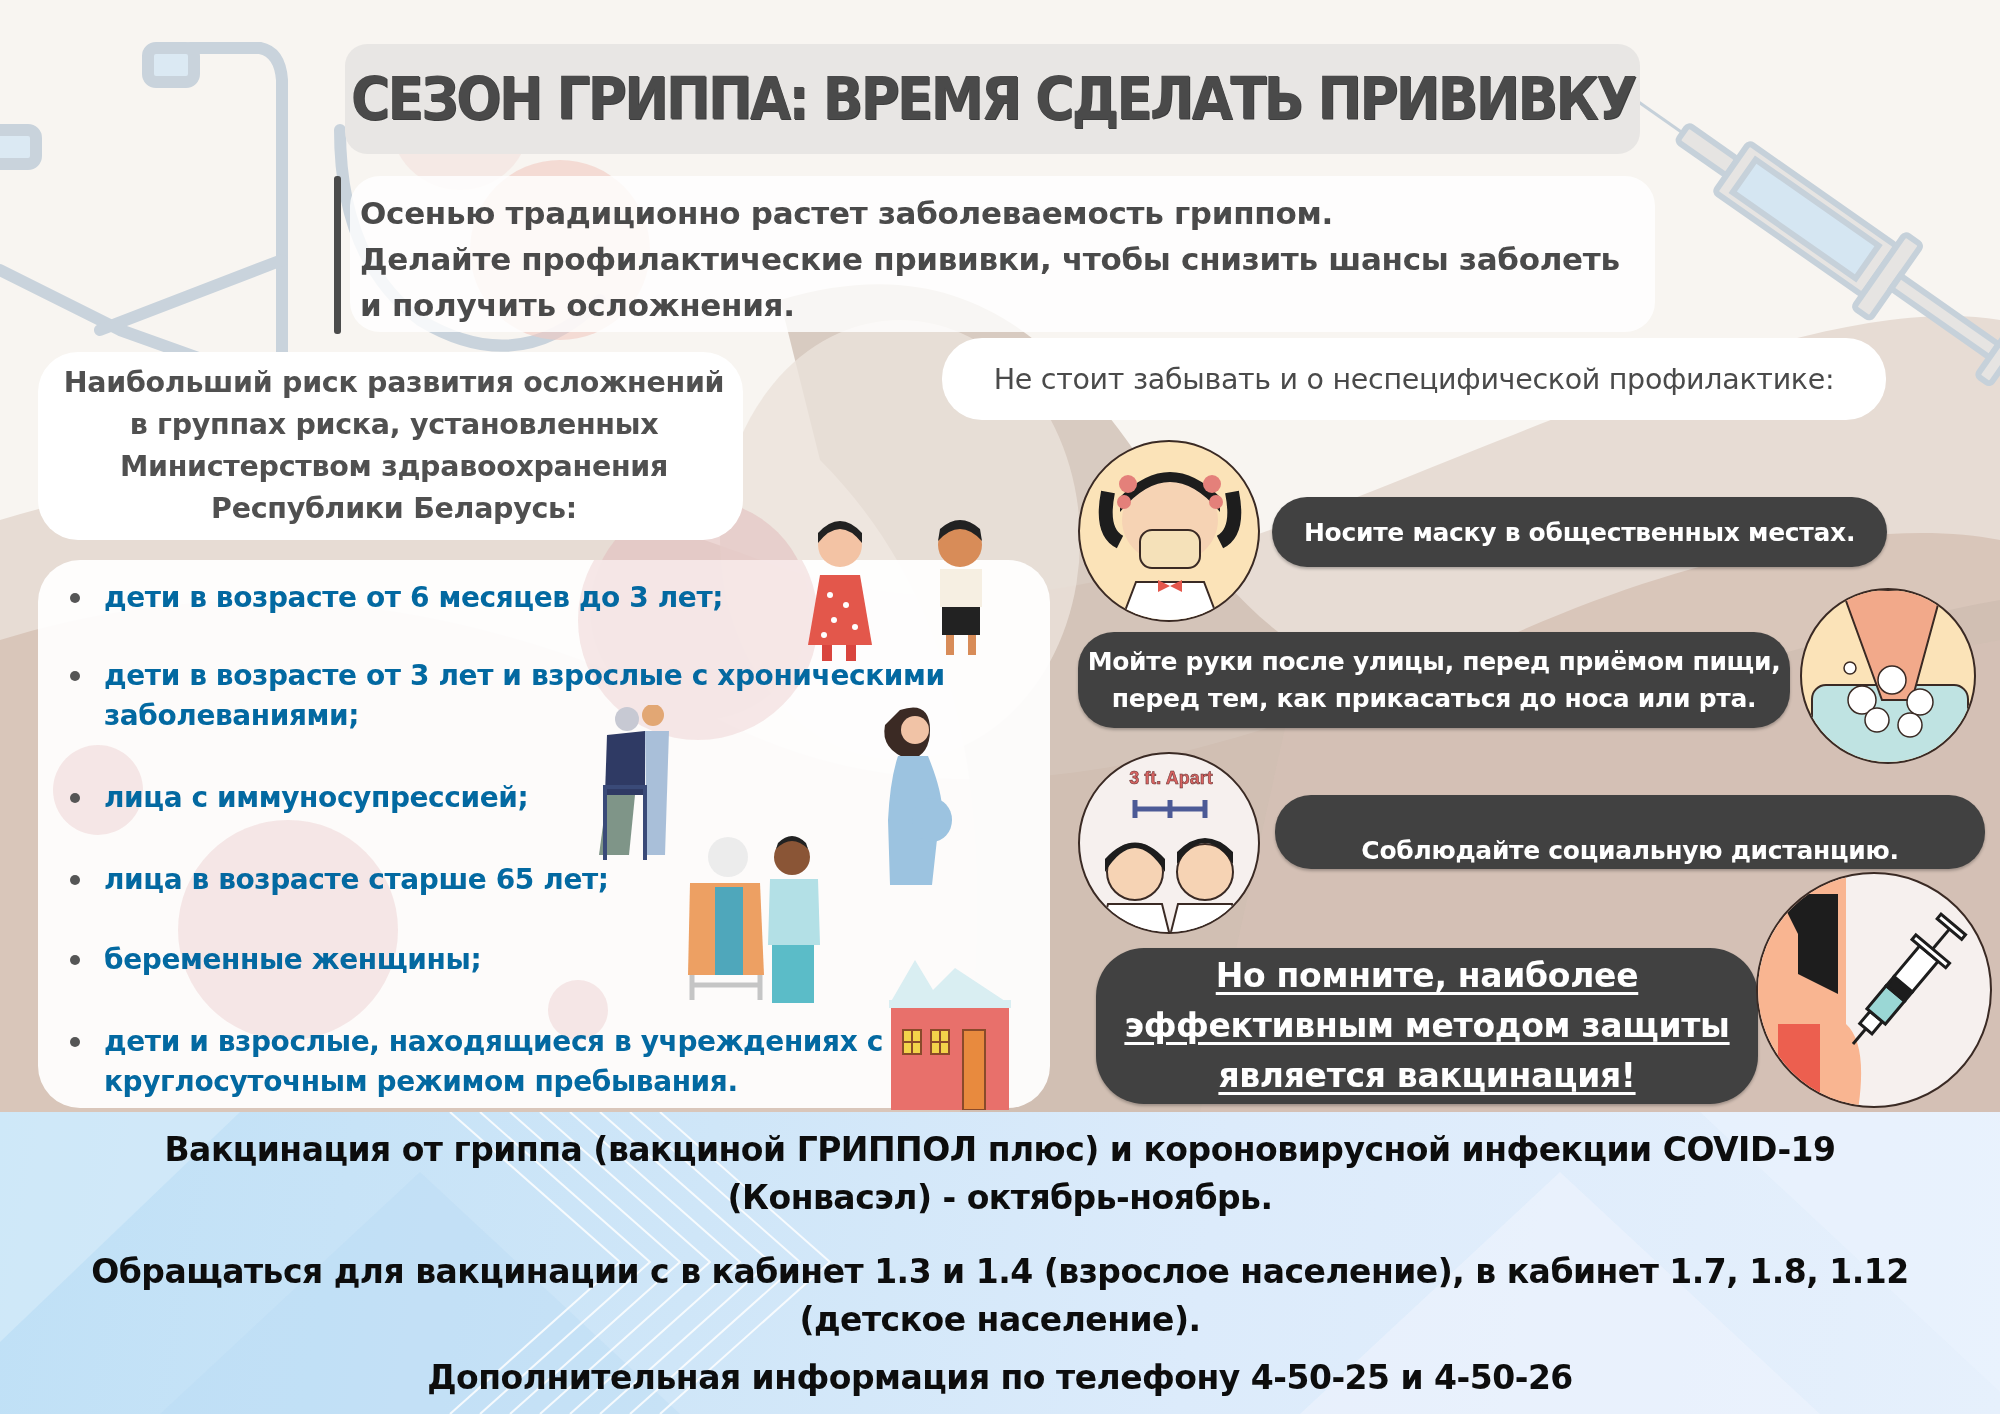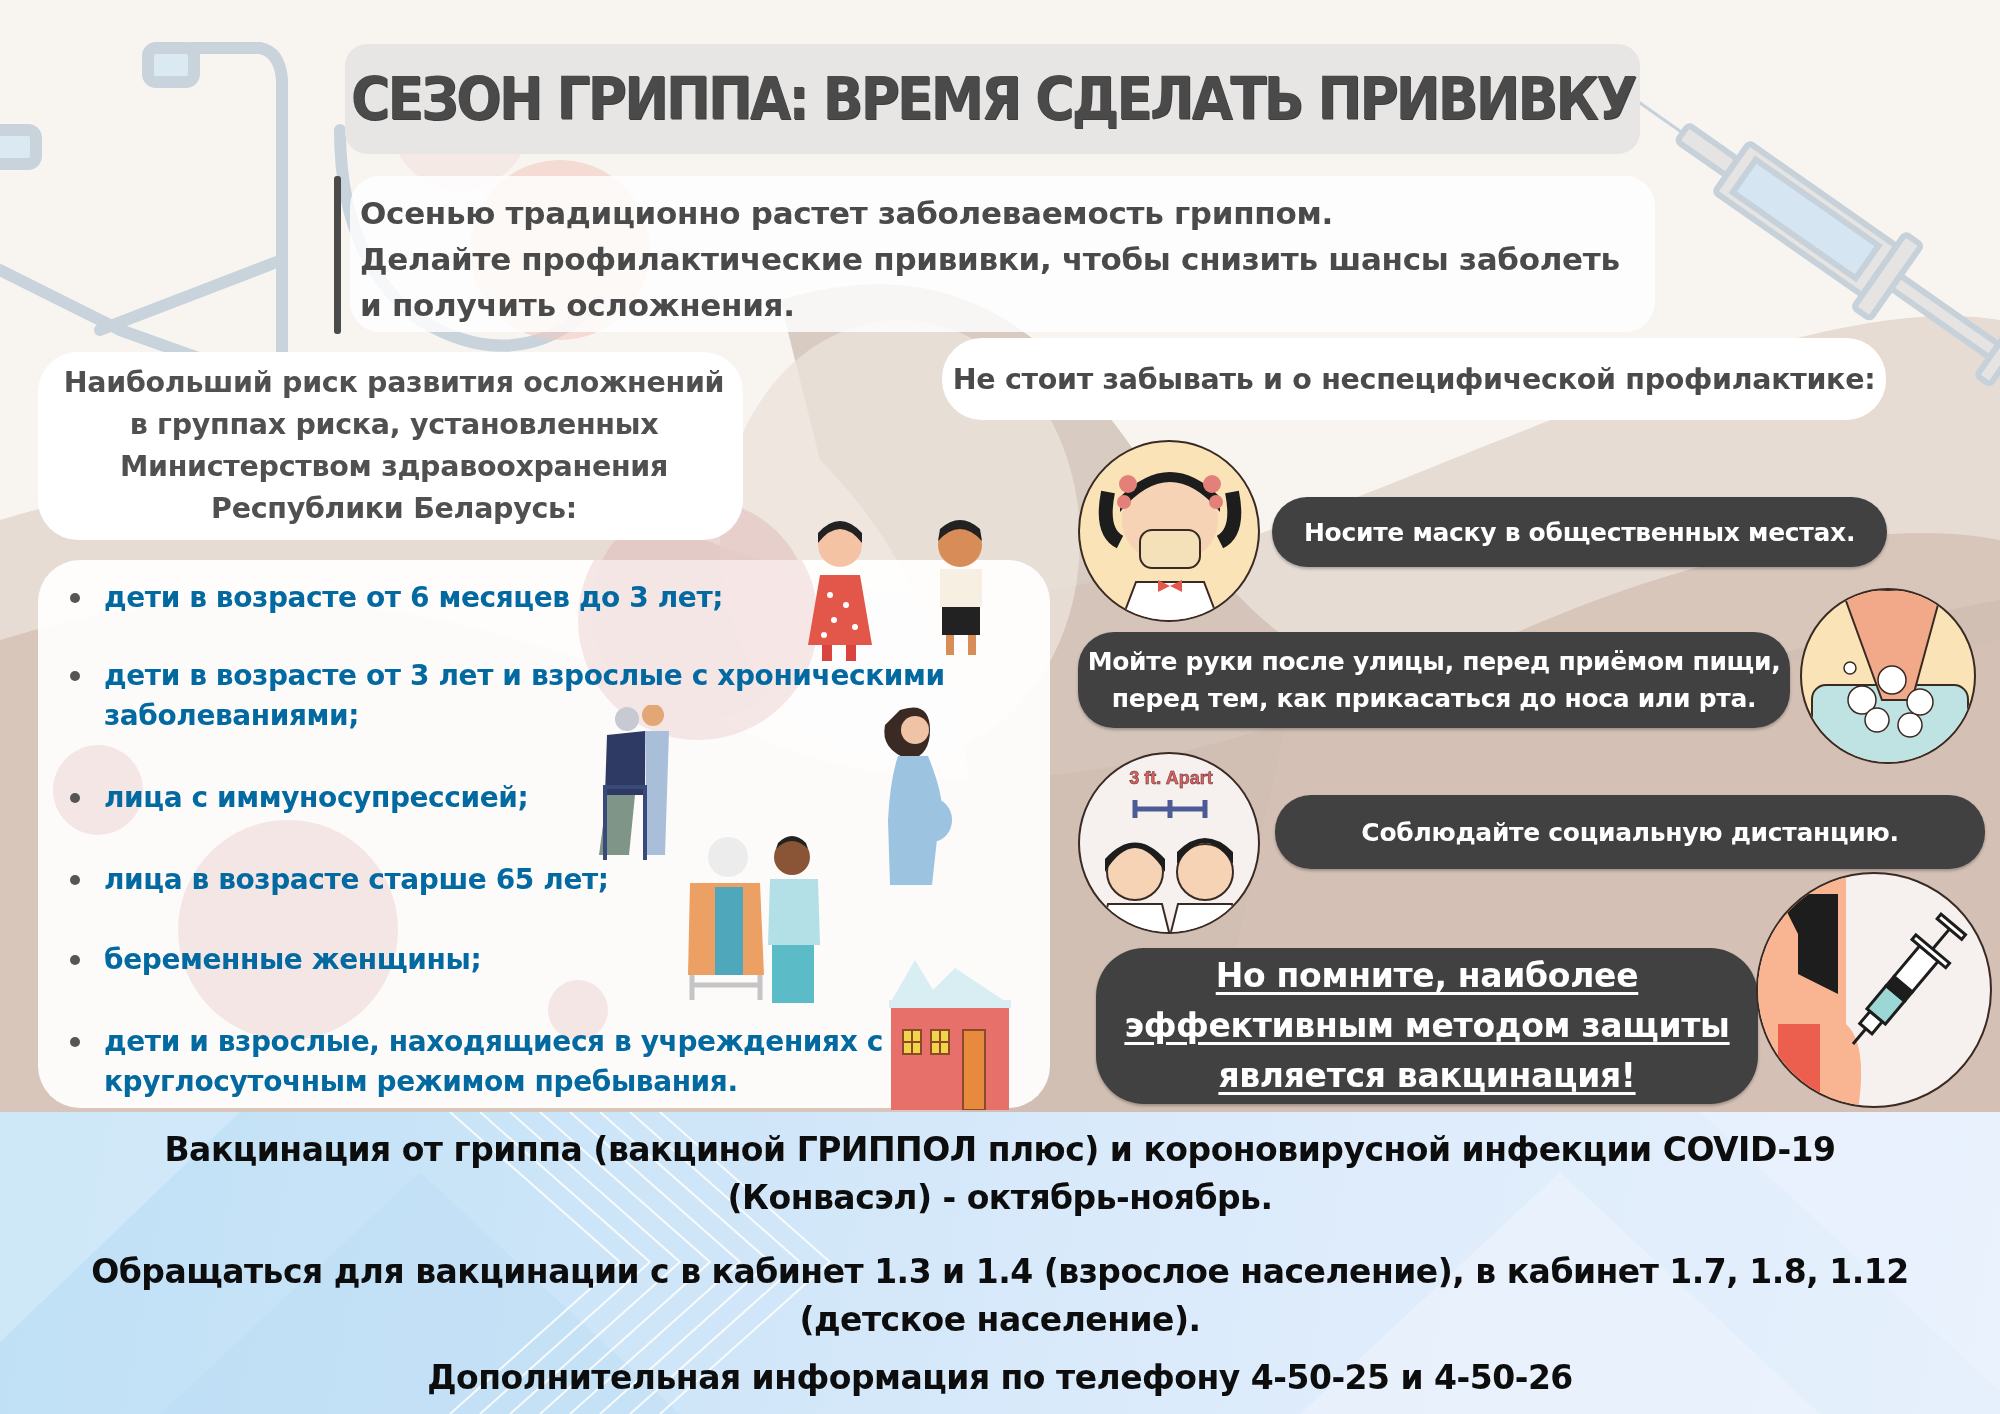--- a/index.html
+++ b/index.html
@@ -23,21 +23,21 @@
   .risk-line { font-weight: bold; font-size: 28.5px; color: #505050; line-height: 42px; letter-spacing: -0.3px; white-space: nowrap; }
 
   
   #risk-list { position: absolute; left: 38px; top: 560px; width: 1012px; height: 548px; background: rgba(255,255,255,0.93); border-radius: 42px; }
   .risk-item { position: absolute; left: 32px; font-weight: bold; font-size: 28px; color: #0369a1; line-height: 40px; letter-spacing: -0.4px; }
   .risk-item .bullet { position: absolute; left: 0; top: 15px; width: 10px; height: 10px; border-radius: 50%; background: #555; }
   .risk-item .txt { display: block; margin-left: 34px; white-space: pre-line; }
 
   
   #nonspec-box { position: absolute; left: 942px; top: 338px; width: 944px; height: 82px; background: #fff; border-radius: 40px; display: flex; align-items: center; justify-content: center; }
-  #nonspec-text { font-weight: bold; font-size: 28.5px; color: #4a4a4a; letter-spacing: -0.3px; white-space: nowrap; }
+  #nonspec-text { font-weight: normal; font-size: 28.5px; color: #4a4a4a; letter-spacing: -0.3px; white-space: nowrap; }
 
   .dark-pill { position: absolute; background: #414141; border-radius: 36px; display: flex; align-items: center; justify-content: center; text-align: center; box-shadow: 0 2px 3px rgba(0,0,0,0.25); }
   .pill-text { font-weight: bold; font-size: 25px; color: #fff; line-height: 37px; letter-spacing: -0.3px; white-space: pre-line; }
 
   #vacc-pill .pill-text { font-size: 33px; line-height: 50px; text-decoration: underline; text-decoration-thickness: 3px; text-underline-offset: 5px; }
 
   .circle { position: absolute; border-radius: 50%; overflow: hidden; border: 2.5px solid #3a2a24; }
 
   
   #info-panel { position: absolute; left: 0; top: 1112px; width: 2000px; height: 302px; background: linear-gradient(100deg, #bfe0f6 0%, #cfe6f8 35%, #dcebfb 60%, #e6f0fc 100%); overflow: hidden; }
@@ -257,21 +257,21 @@
           <path d="M55,55 L125,55 M55,46 L55,64 M90,46 L90,64 M125,46 L125,64"></path>
         </g>
       <circle cx="55" cy="118" r="28" fill="#f6d3b4" stroke="#3a2a24" stroke-width="2"></circle>
       <path d="M25,118 Q55,70 85,118 L85,105 Q55,72 25,105 Z" fill="#1d1d1d"></path>
       <circle cx="125" cy="118" r="28" fill="#f6d3b4" stroke="#3a2a24" stroke-width="2"></circle>
       <path d="M97,110 Q125,68 153,110 L153,98 Q125,70 97,98 Z" fill="#1d1d1d"></path>
       <path d="M28,150 L82,150 L90,182 L20,182 Z" fill="#fff" stroke="#3a2a24" stroke-width="2"></path>
       <path d="M98,150 L152,150 L160,182 L90,182 Z" fill="#fff" stroke="#3a2a24" stroke-width="2"></path>
     </svg>
   </div>
-  <div class="dark-pill" id="distance-pill" style="left:1275px;top:795px;width:710px;height:74px;">
+  <div class="dark-pill" id="distance-pill" style="left:1275px;top:795px;width:710px;height:74px;align-items:flex-end;">
     <span class="pill-text">Соблюдайте социальную дистанцию.</span>
   </div>
 
   <div class="dark-pill" id="vacc-pill" style="left:1096px;top:948px;width:662px;height:156px;border-radius:48px;">
     <span class="pill-text">Но помните, наиболее
 эффективным методом защиты
 является вакцинация!</span>
   </div>
   <div class="circle" style="left:1756px;top:872px;width:236px;height:236px;background:#f6f0ee;">
     <svg width="236" height="236">

